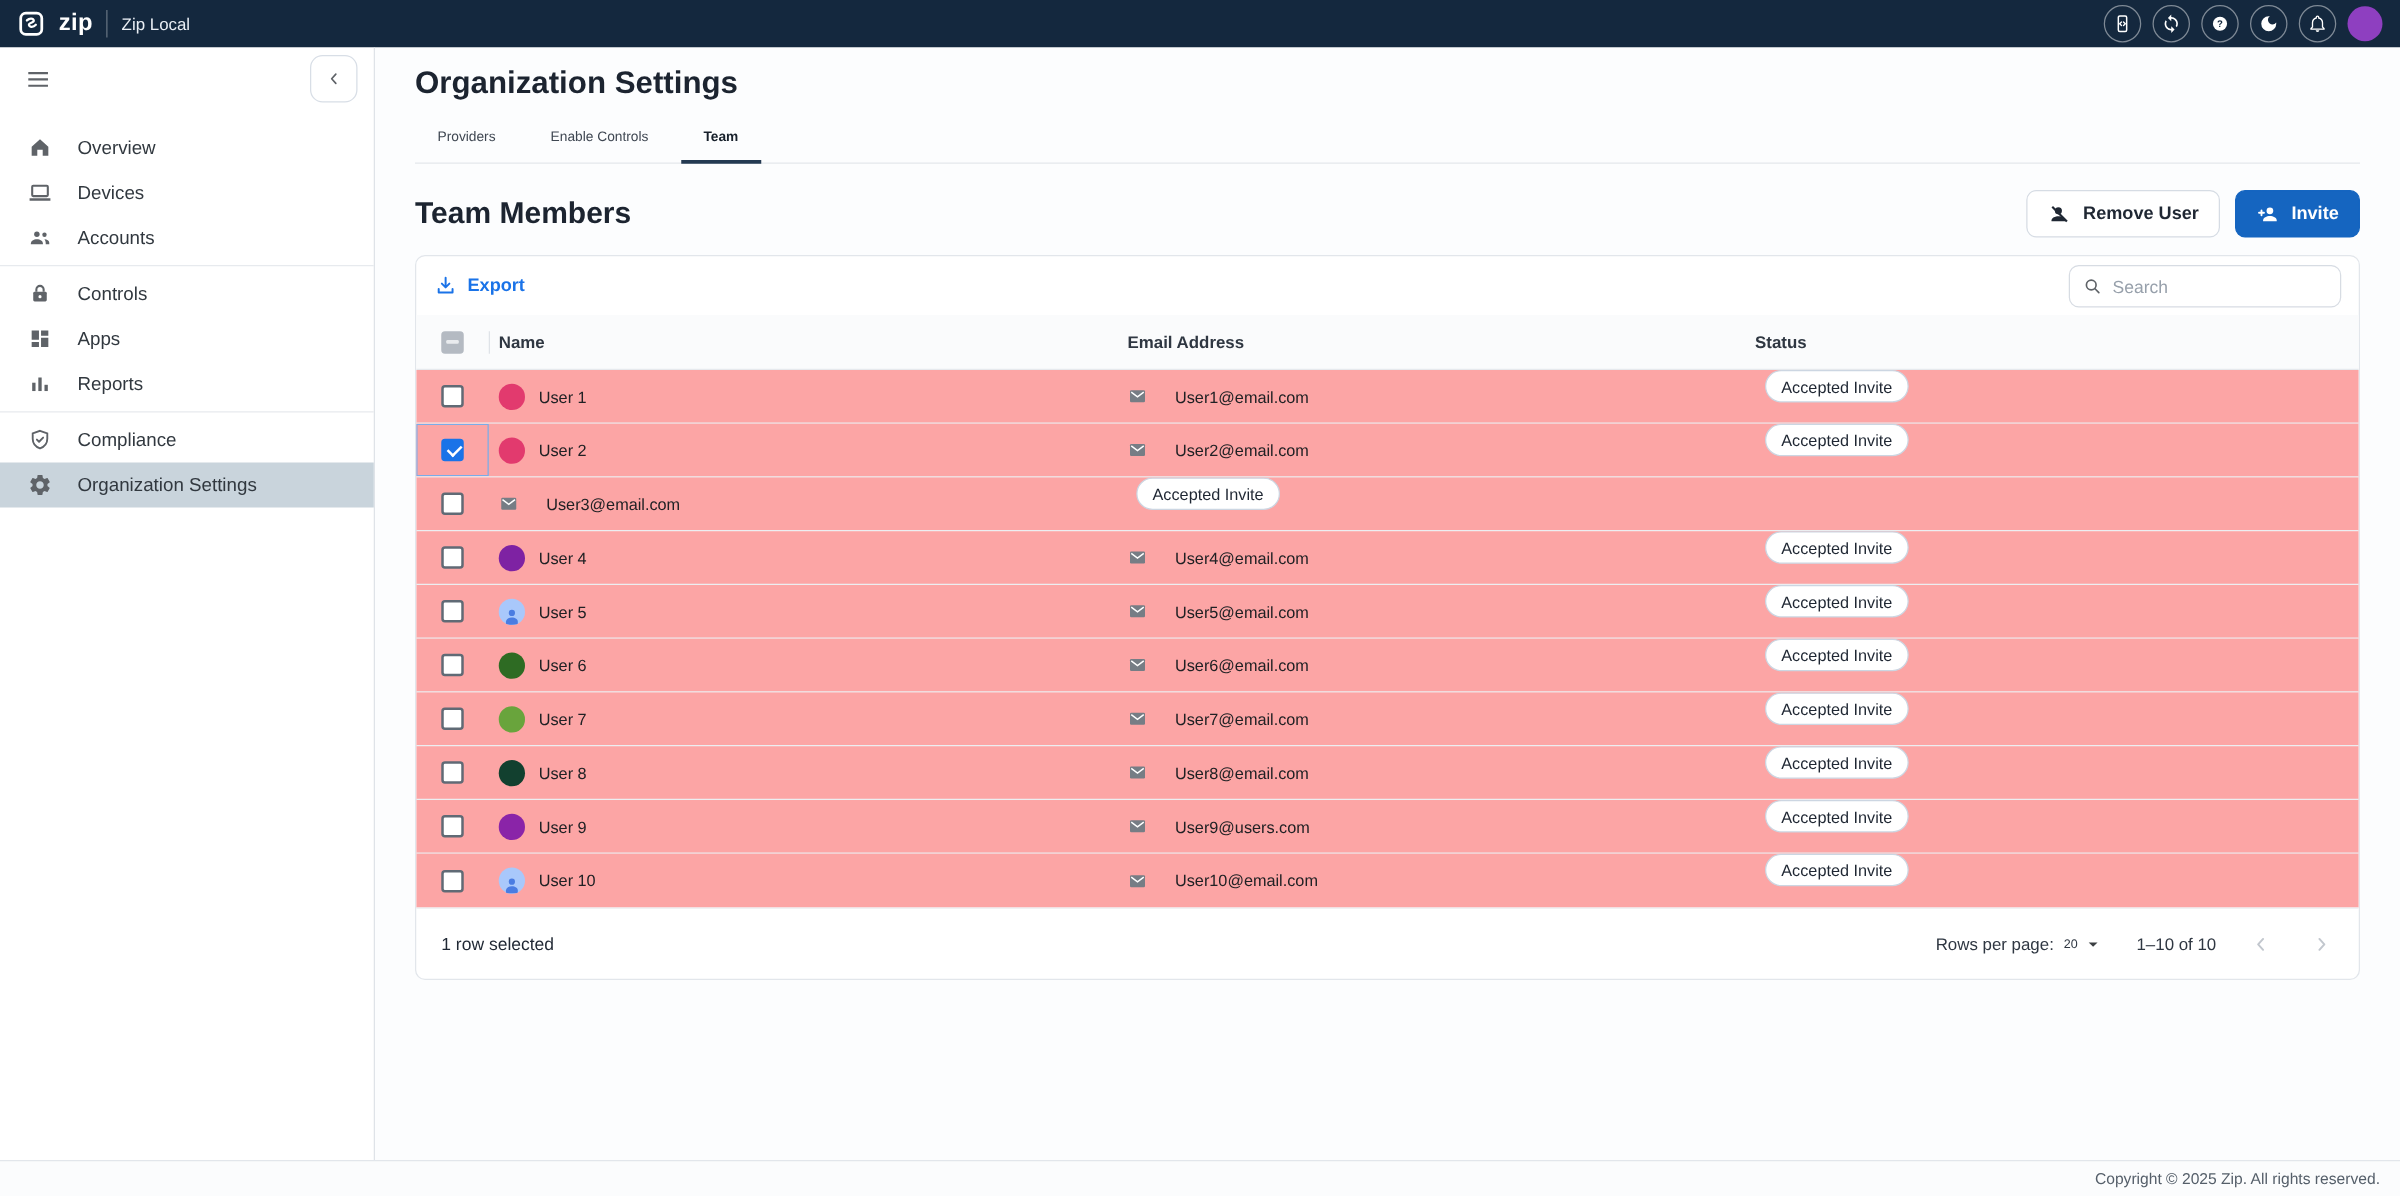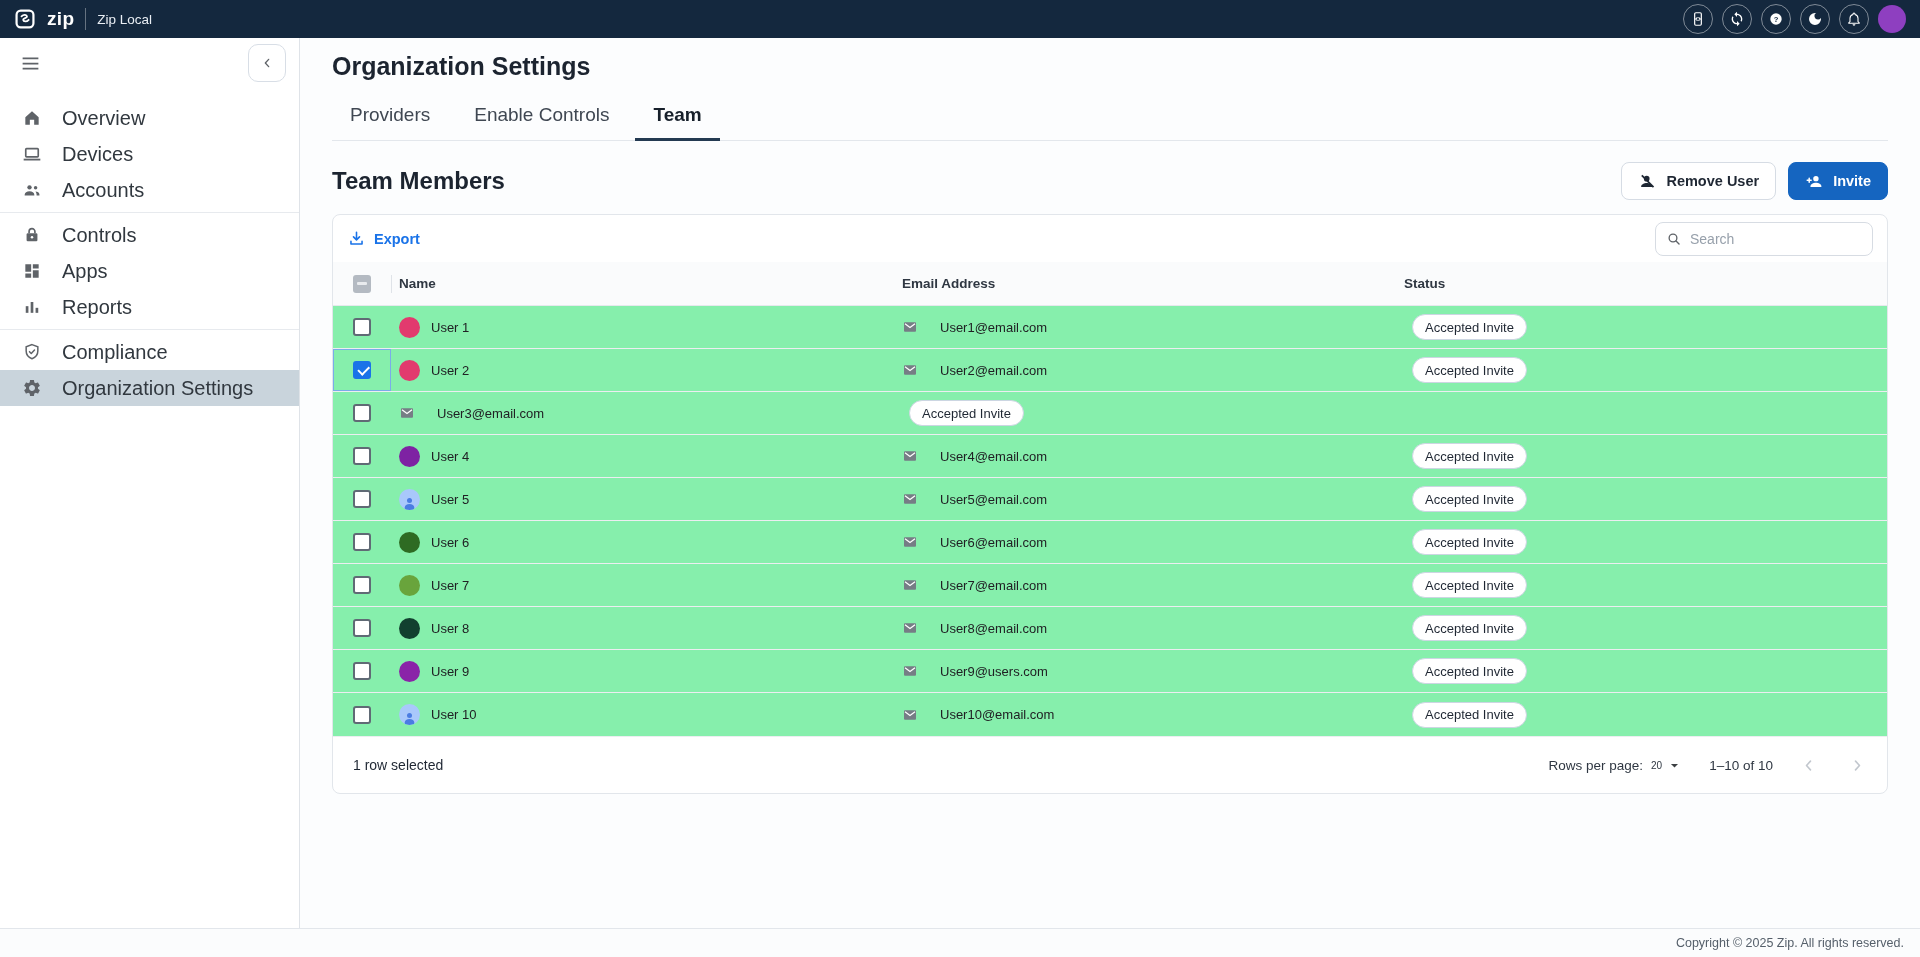--- a/index.html
+++ b/index.html
@@ -44,31 +44,31 @@
   .side-head { height:50px; flex:0 0 50px; display:flex; align-items:center;
     justify-content:space-between; padding:0 13px 0 20px; }
   .hamburger-btn { color:#5f6368; background:none; border:none; cursor:pointer; }
   .hamburger-btn svg { width:21px; height:21px; }
   .collapse-btn { width:38px; height:38px; border:1px solid #d8dee6; border-radius:10px;
     background:#fff; color:#5f6368; display:flex; align-items:center; justify-content:center;
     cursor:pointer; }
   .collapse-btn svg { width:16px; height:16px; }
   .nav { padding-top:12px; }
   .nav-item { height:36px; display:flex; align-items:center; gap:20px;
-    padding-left:22px; font-size:20px; color:#31383f; cursor:pointer; }
+    padding-left:22px; font-size:15px; color:#31383f; cursor:pointer; }
   .nav-item .nav-icon { color:#5f6368; width:20px; height:20px; }
   .nav-item .nav-icon svg { width:20px; height:20px; }
   .nav-item.selected { background:var(--sidebar-selected,#c9d4dc); }
   .nav-divider { height:1px; background:#e7eaee; margin:4px 0; }
 
   
   .main { flex:1 1 auto; background:#fcfdfe; padding:0 32px; min-width:0; }
   .page-title { margin-top:14px; font-size:25px; font-weight:bold; color:#1c2430; }
   .tabs { display:flex; gap:8px; margin-top:12px; border-bottom:1px solid #e3e7ec; }
-  .tab { padding:11px 18px 12px; font-size:19px; color:#3f4752; font-weight:500;
+  .tab { padding:11px 18px 12px; font-size:11px; color:#3f4752; font-weight:500;
     border-bottom:3px solid transparent; margin-bottom:-1px; cursor:pointer; }
   .tab.active { color:#17202b; font-weight:bold;
     border-bottom-color:var(--tab-underline,#243a52); }
   .description { margin-top:30px; font-size:14px; color:#2f3742; }
   .section-row { margin-top:21px; display:flex; align-items:center; justify-content:space-between; }
   .section-title { font-size:24px; font-weight:bold; color:#1c2430; }
   .section-actions { display:flex; gap:12px; }
   .btn { height:38px; display:flex; align-items:center; gap:9px; padding:0 16px;
     border-radius:8px; font-size:14.5px; font-weight:600; cursor:pointer;
     font-family:"Liberation Sans", sans-serif; }
@@ -91,22 +91,22 @@
   .search-box input::placeholder { color:#97a0ab; }
 
   .grid-header { display:flex; align-items:center; height:44px; background:#fafbfc;
     border-bottom:1px solid #e6e9ed; font-size:13.5px; font-weight:600; color:#2f3742; }
   .col-cb { width:58px; flex:0 0 58px; display:flex; align-items:center; justify-content:center; height:100%; }
   .col-name { width:503px; flex:0 0 503px; padding-left:8px; }
   .col-email { width:502px; flex:0 0 502px; padding-left:8px; }
   .col-status { flex:1 1 auto; padding-left:8px; }
   .hsep { width:1px; height:18px; background:#dfe3e8; margin-right:-1px; }
 
-  .row { display:flex; align-items:center; height:43px; border-bottom:1px solid #eceef1;
-    font-size:13px; color:#202124; background:#86efac; }
+  .row { display:flex; height:43px; border-bottom:1px solid #eceef1;
+    font-size:13px; color:#202124; background:#fca5a5; }
   .row:last-child { border-bottom:none; }
   .cell-cb { width:58px; flex:0 0 58px; height:100%; display:flex; align-items:center; justify-content:center; }
   .cell-cb.focused { box-shadow:inset 0 0 0 1px #7aace9; }
   .cell-name { width:503px; flex:0 0 503px; padding-left:8px; display:flex; align-items:center; gap:11px; }
   .cell-email { width:502px; flex:0 0 502px; padding-left:8px; display:flex; align-items:center; gap:22px; color:#202124; }
   .cell-email svg { width:16px; height:16px; color:#767d85; }
   .cell-status { flex:1 1 auto; padding-left:8px; }
 
   .cb { width:18px; height:18px; border:2px solid #606a75; border-radius:3px;
     background:#fff; position:relative; cursor:pointer; }

